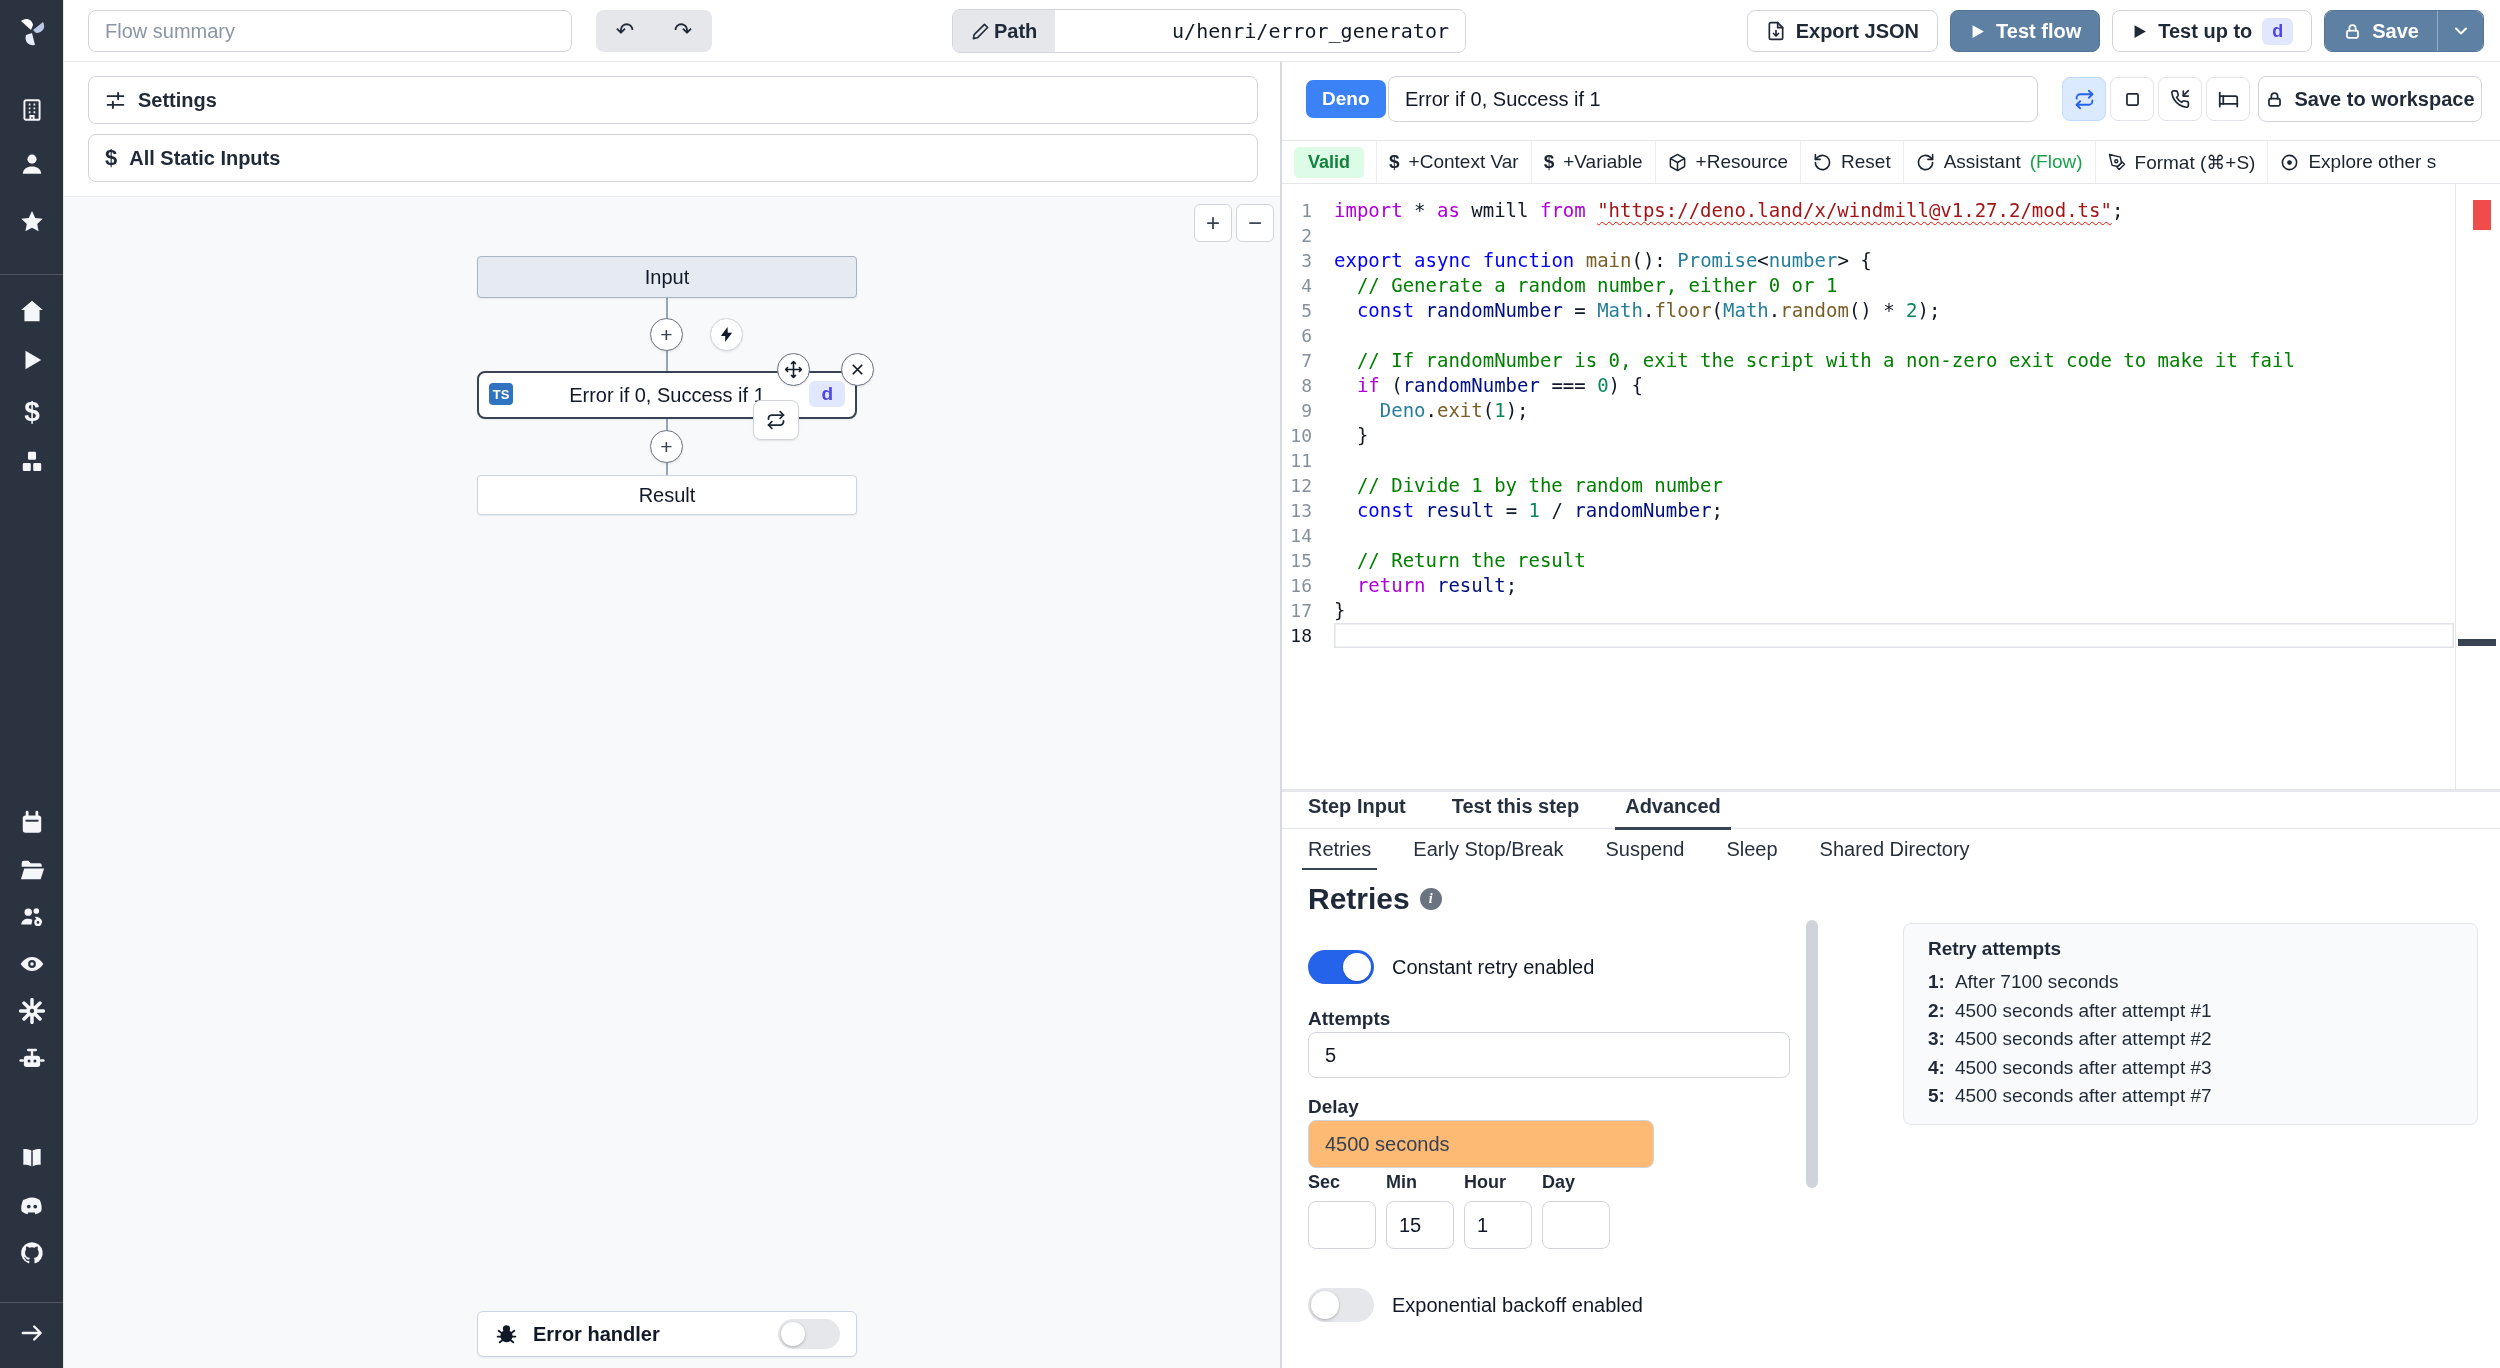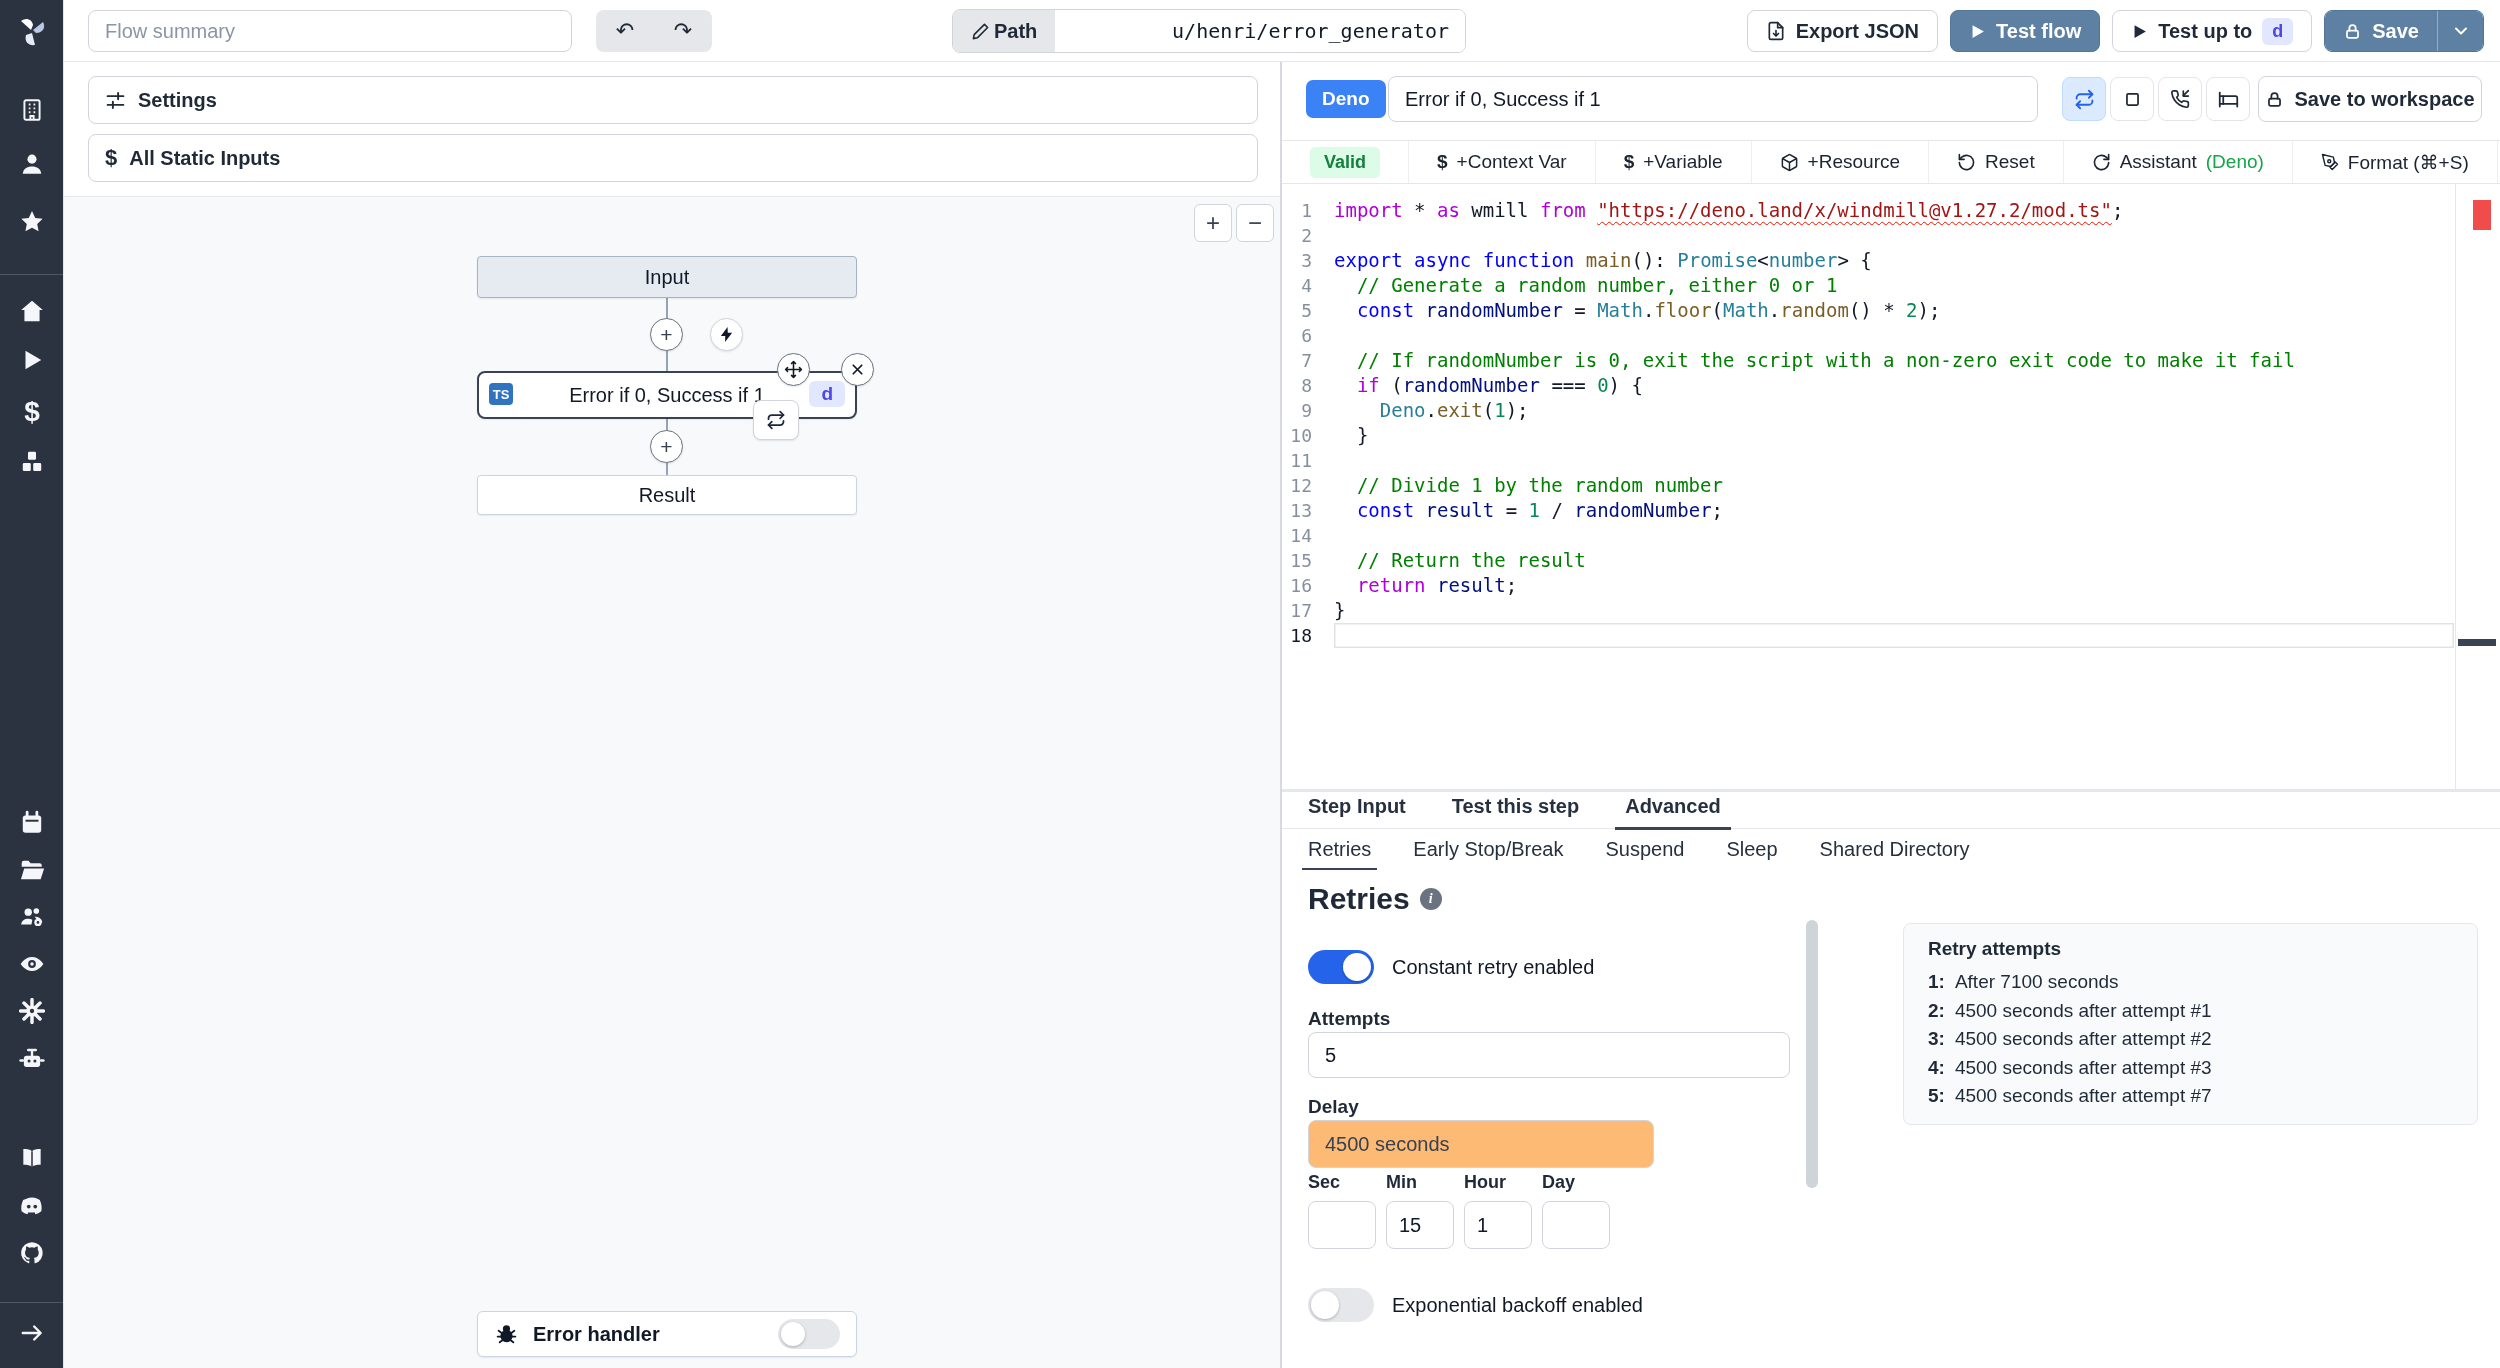--- a/index.html
+++ b/index.html
@@ -63,21 +63,21 @@
 
   
   .right-panel { position:absolute; left:1282px; top:62px; right:0; bottom:0; background:#fff; overflow:hidden; }
   .lang-badge { position:absolute; left:24px; top:18px; height:38px; padding:0 16px; background:#3b82f6; border-radius:7px; color:#fff; font-size:19px; font-weight:700; display:flex; align-items:center; }
   .step-name { position:absolute; left:106px; top:14px; width:650px; height:46px; border:1px solid #d1d5db; border-radius:8px; padding:0 16px; font-size:20px; color:#111827; }
   .hdr-icon { position:absolute; top:15px; width:44px; height:44px; border:1px solid #e2e5ea; border-radius:8px; background:#fff; display:flex; align-items:center; justify-content:center; color:#1f2937; cursor:pointer; }
   .hdr-icon.active { background:#dbeafe; border-color:#bfdbfe; color:#2563eb; }
   .save-ws { position:absolute; left:976px; top:14px; height:46px; width:224px; border:1px solid #d1d5db; border-radius:8px; background:#fff; display:flex; align-items:center; justify-content:center; gap:10px; font-size:20px; font-weight:700; color:#1f2937; cursor:pointer; }
 
   .toolbar { position:absolute; left:0; right:0; top:78px; height:44px; border-top:1px solid #e5e7eb; border-bottom:1px solid #e5e7eb; display:flex; align-items:stretch; overflow:hidden; }
-  .tool-item { display:flex; align-items:center; gap:9px; padding:0 28px; border-right:1px solid #eceef1; font-size:19px; font-weight:500; color:#1b2430; white-space:nowrap; cursor:pointer; }
+  .tool-item { display:flex; align-items:center; gap:9px; padding:0 12px; border-right:1px solid #eceef1; font-size:19px; font-weight:500; color:#1b2430; white-space:nowrap; cursor:pointer; }
   .valid-badge { background:#dcfce7; color:#15803d; font-size:18px; font-weight:700; border-radius:5px; padding:5px 14px; }
   .tool-dollar { font-weight:700; font-size:19px; }
   .green { color:#16a34a; }
 
   
   .editor { position:absolute; left:0; right:0; top:122px; height:605px; background:#fff; font-family:"DejaVu Sans Mono",monospace; font-size:19px; }
   .code-area { position:absolute; left:0; top:14px; right:46px; }
   .code-row { display:flex; height:25px; line-height:25px; white-space:pre; }
   .code-row .ln { width:52px; text-align:right; padding-right:22px; color:#85909c; flex:0 0 auto; font-size:18px; }
   .code-row .lc { flex:1; }
@@ -396,21 +396,21 @@
             <path d="M3 2v6h6"></path>
           </svg>
         <span>Reset</span>
       </div>
       <div class="tool-item">
         <svg width="19" height="19" viewBox="0 0 24 24" fill="none" stroke="#1b2430" stroke-width="2" stroke-linecap="round" stroke-linejoin="round">
             <path d="M21 2v6h-6"></path>
             <path d="M21 12a9 9 0 1 1-3-6.7L21 8"></path>
           </svg>
         <span>Assistant</span>
-          <span class="green">(Deno)</span>
+          <span class="green">(Flow)</span>
       </div>
       <div class="tool-item">
         <svg width="18" height="18" viewBox="0 0 24 24" fill="none" stroke="#1b2430" stroke-width="1.9" stroke-linejoin="round">
             <path d="M12 19l7-7 3 3-7 7-3-3z"></path>
             <path d="M18 13l-1.5-7.5L2 2l3.5 14.5L13 18z"></path>
             <circle cx="11" cy="11" r="2"></circle>
           </svg>
         <span>Format (⌘+S)</span>
       </div>
       <div class="tool-item" style="border-right:0">

